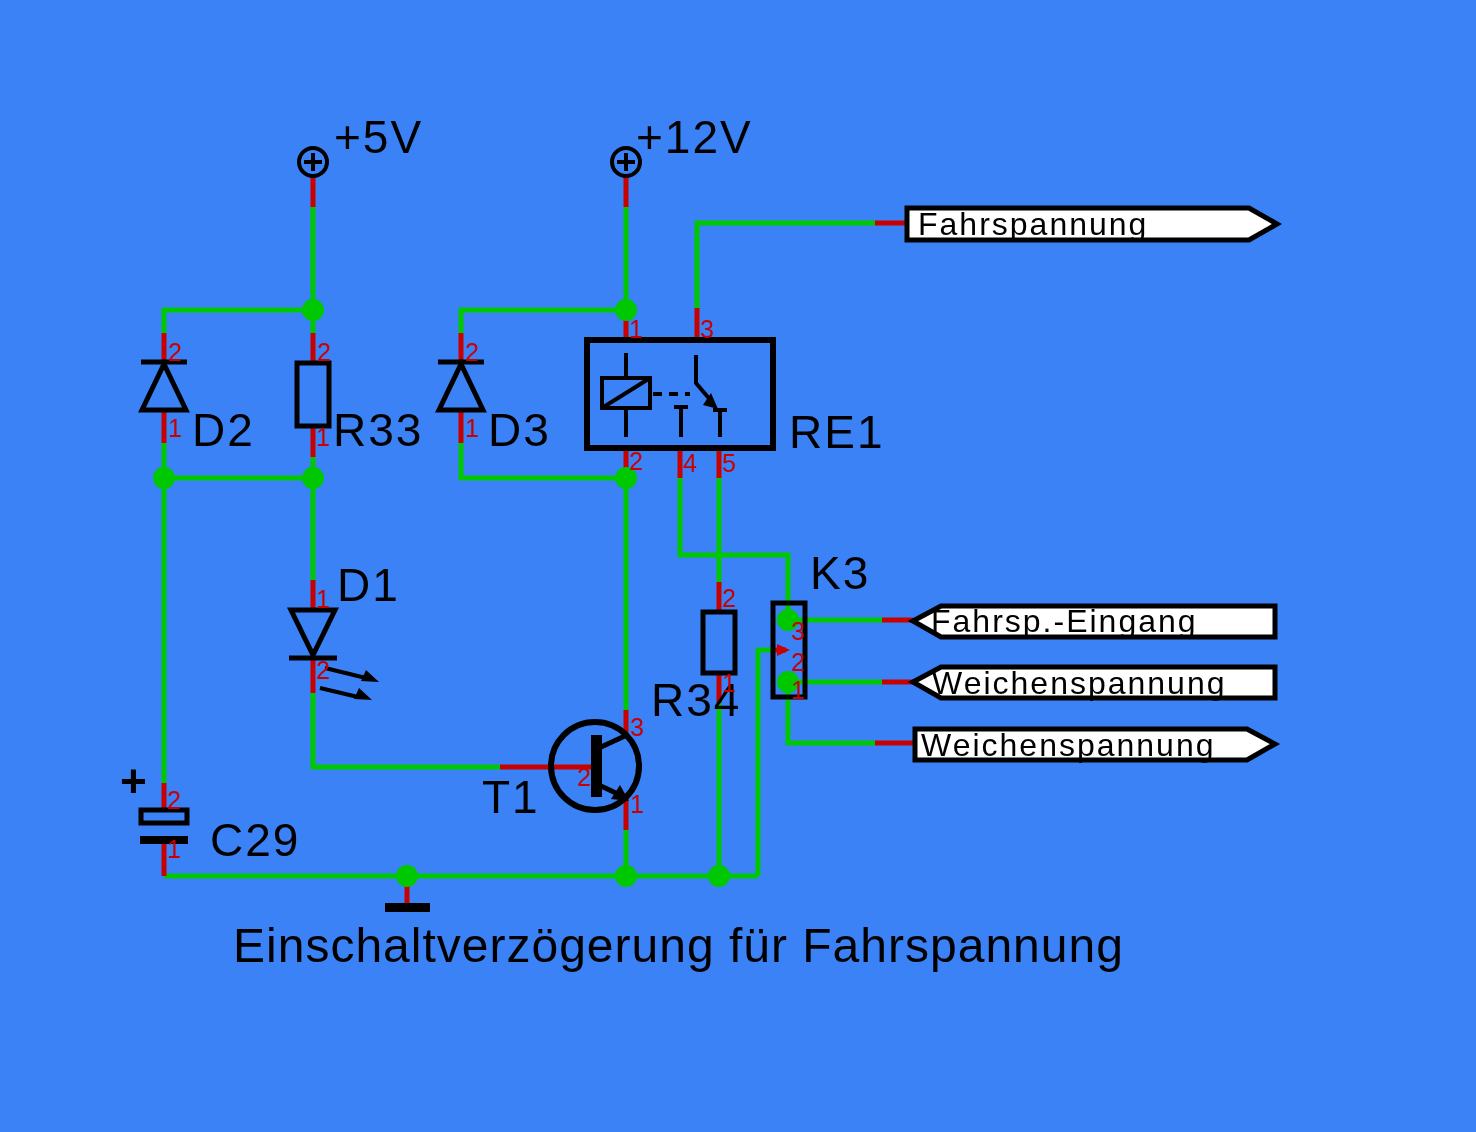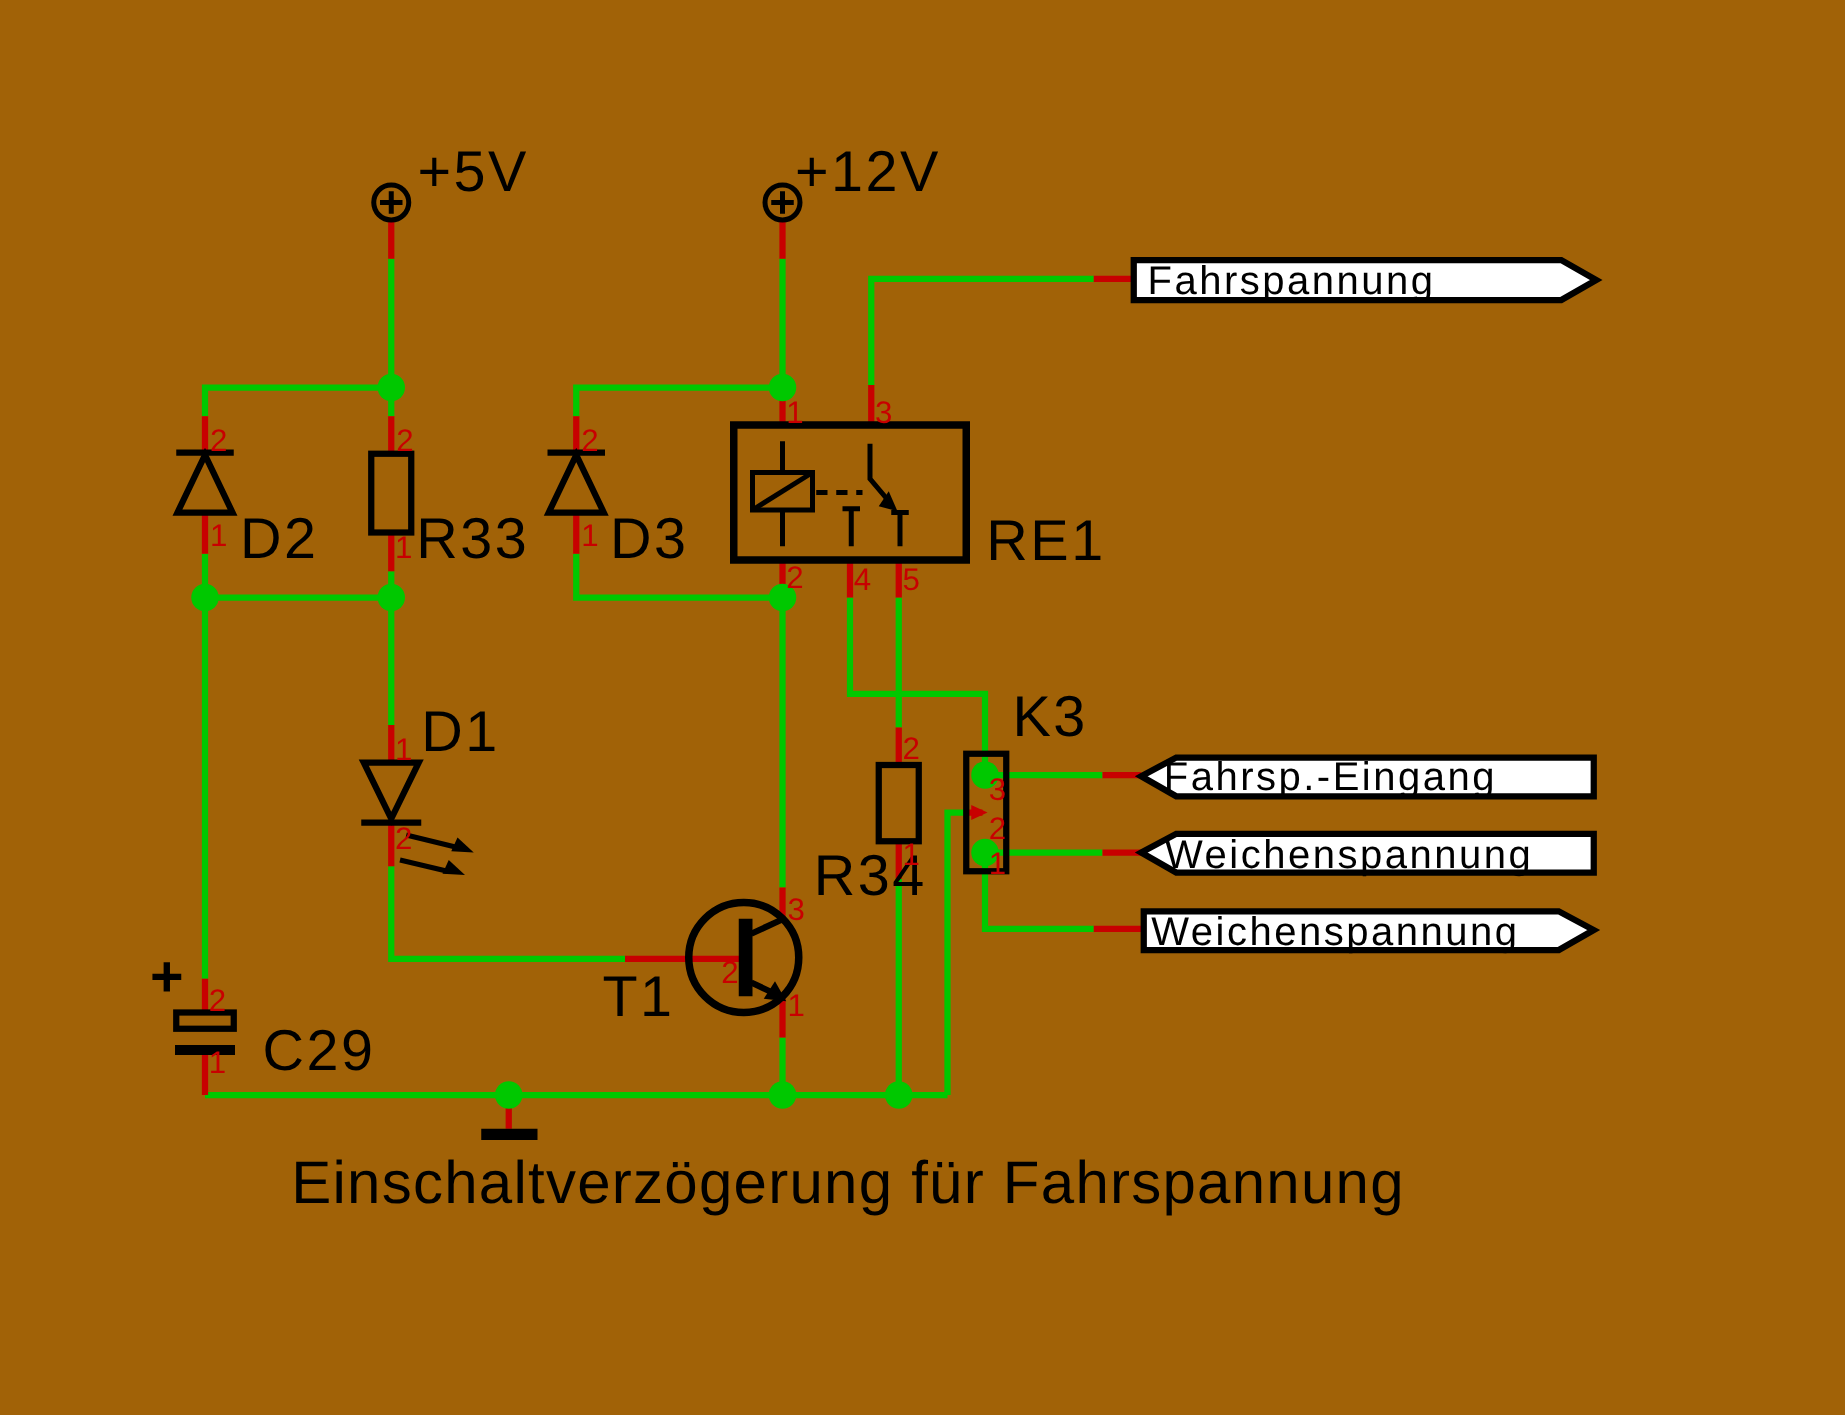--- a/index.html
+++ b/index.html
@@ -1,16 +1,16 @@
 <!DOCTYPE html>
 <html><head>
 <meta charset="utf-8">
 <style>
   html,body{margin:0;padding:0;background:#fff;}
-  #stage{position:relative;width:1476px;height:1132px;background:#a16207;overflow:hidden;}
+  #stage{position:relative;width:1476px;height:1132px;background:#3b82f6;overflow:hidden;}
   svg{display:block;}
   .w{stroke:#00C800;stroke-width:5;fill:none;}
   .p{stroke:#C80000;stroke-width:5;fill:none;}
   .s{stroke:#000;stroke-width:5;fill:none;}
   .s4{stroke:#000;stroke-width:4;fill:none;}
   .s6{stroke:#000;stroke-width:6;fill:none;}
   .fb{fill:#000;stroke:none;}
   .fr{fill:#C80000;stroke:none;}
   .j{fill:#00C800;stroke:none;}
   .flagbox{stroke:#000;stroke-width:5;fill:#fff;}

